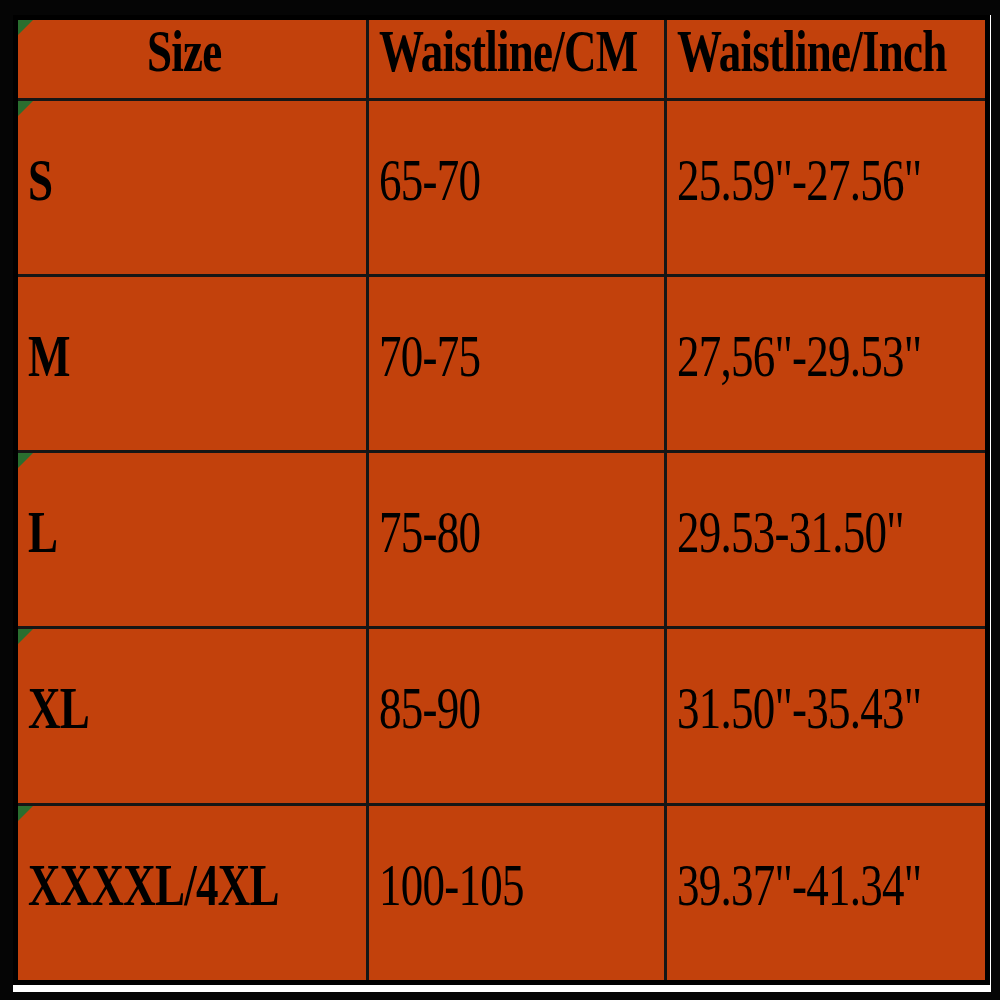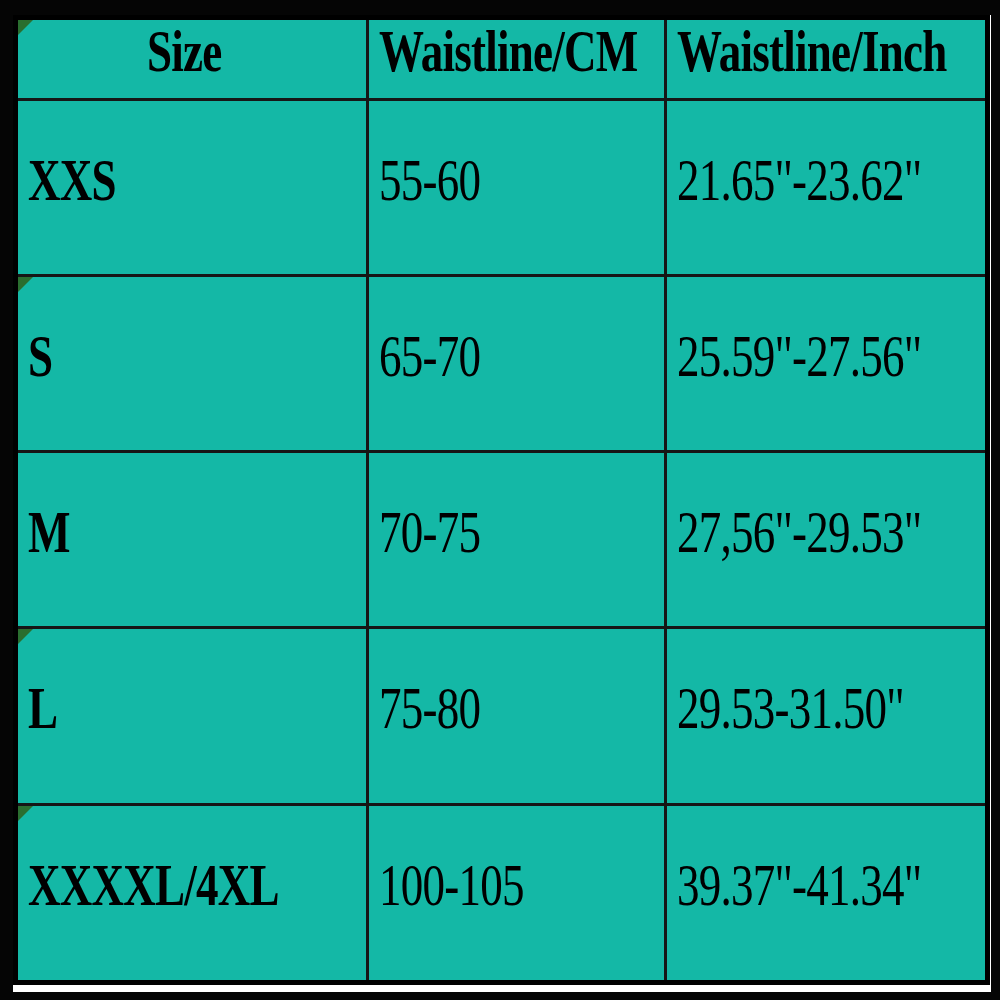--- a/index.html
+++ b/index.html
@@ -19,21 +19,21 @@
     position:absolute;left:0;top:0;
     width:972px;height:970px;
     border-collapse:collapse;
     table-layout:fixed;
     background:#ffffff;
   }
   table.size-table th,
   table.size-table td{
     position:relative;
     border:3px solid #161616;
-    background:#14b8a6;
+    background:#c2410c;
     vertical-align:middle;
     padding:0 0 16px 10px;
     overflow:hidden;
     color:#000;
   }
   table.size-table{border:5px solid #000;}
   tr.hdr{height:82px;}
   tr.row{height:77px;}
   .txt{
     display:inline-block;
@@ -71,32 +71,20 @@
           </th>
           <th>
             <span class="txt b">Waistline/CM</span>
           </th>
           <th>
             <span class="txt b">Waistline/Inch</span>
           </th>
         </tr>
       </thead>
       <tbody id="rows">
-  <tr class="row">
-    <td>
-      
-      <span class="txt b cell-size">XXS</span>
-    </td>
-    <td>
-      <span class="txt cell-cm">55-60</span>
-    </td>
-    <td>
-      <span class="txt cell-inch">21.65"-23.62"</span>
-    </td>
-  </tr>
 
 
   <tr class="row">
     <td>
       <span class="marker" style="border-top-color: rgb(42, 110, 47);"></span>
       <span class="txt b cell-size">S</span>
     </td>
     <td>
       <span class="txt cell-cm">65-70</span>
     </td>
@@ -124,20 +112,32 @@
       <span class="txt b cell-size">L</span>
     </td>
     <td>
       <span class="txt cell-cm">75-80</span>
     </td>
     <td>
       <span class="txt cell-inch">29.53-31.50"</span>
     </td>
   </tr>
 
+  <tr class="row">
+    <td>
+      <span class="marker" style="border-top-color: rgb(42, 110, 47);"></span>
+      <span class="txt b cell-size">XL</span>
+    </td>
+    <td>
+      <span class="txt cell-cm">85-90</span>
+    </td>
+    <td>
+      <span class="txt cell-inch">31.50"-35.43"</span>
+    </td>
+  </tr>
 
 
 
   <tr class="row">
     <td>
       <span class="marker" style="border-top-color: rgb(42, 110, 47);"></span>
       <span class="txt b cell-size">XXXXL/4XL</span>
     </td>
     <td>
       <span class="txt cell-cm">100-105</span>

